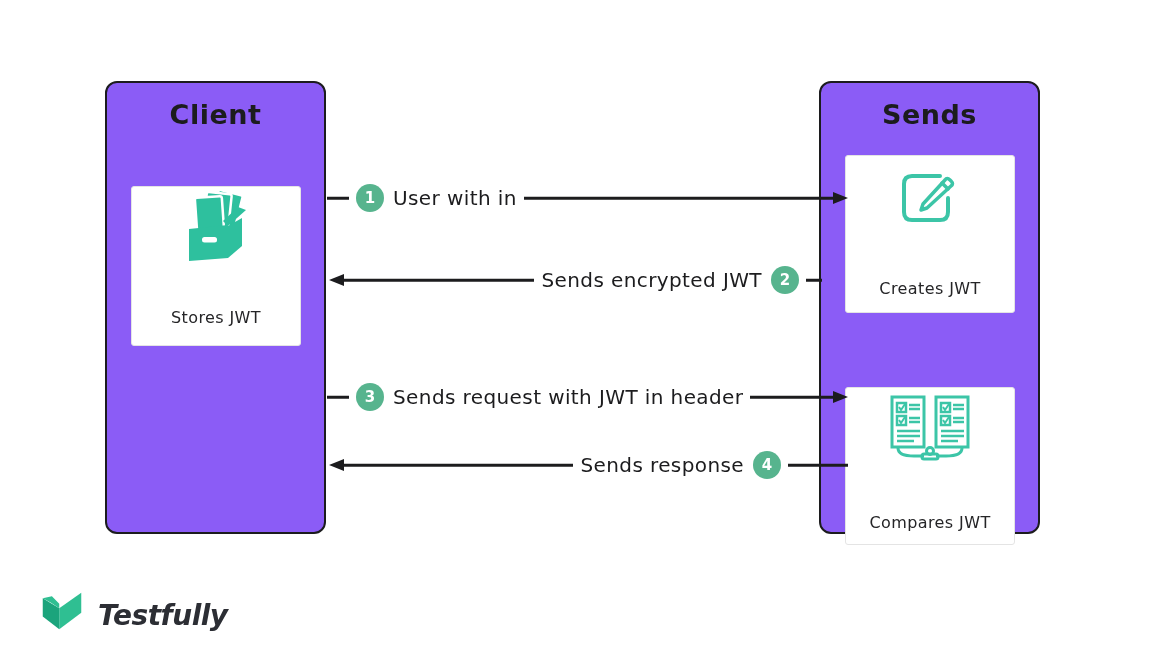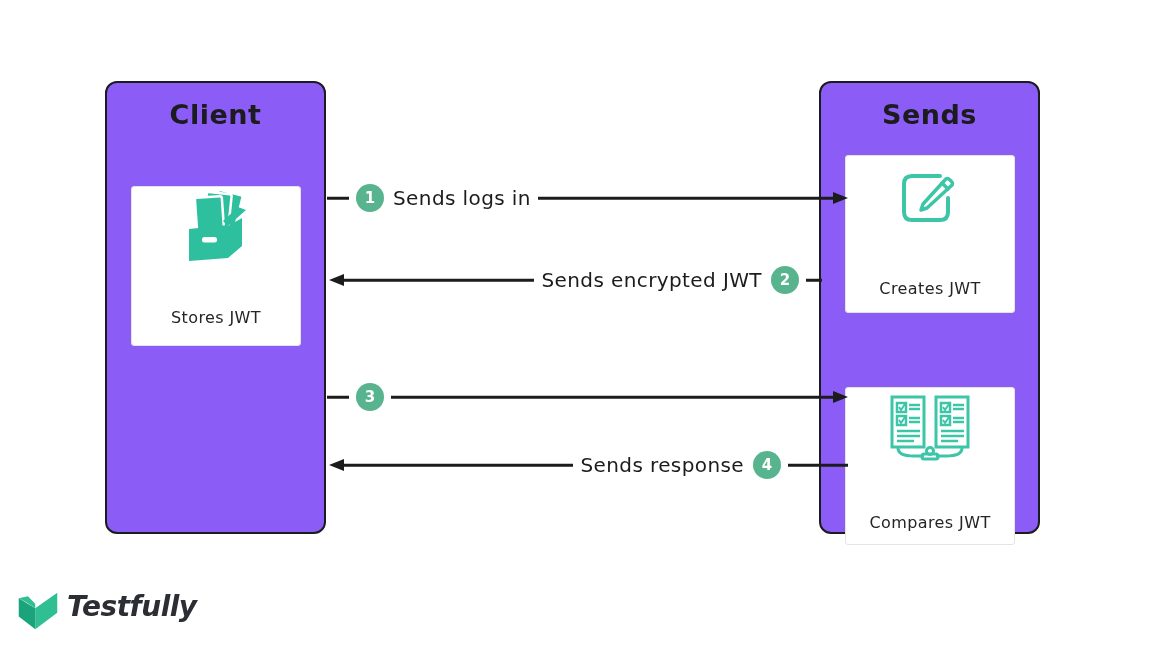--- a/index.html
+++ b/index.html
@@ -78,22 +78,22 @@
   #arrow-3 { left:327px; top:382px; width:520px; }
   #arrow-3 .msg-line { left:0; width:508px; }
   #arrow-3 .msg-group { left:22px; }
 
   #arrow-4 { left:330px; top:450px; width:518px; }
   #arrow-4 .msg-line { left:12px; right:0; }
   #arrow-4 .msg-group { right:60px;align-items:center; }
 
   
   .brand {
-    position:absolute; left:16px; top:590px;
-    display:flex; align-items:flex-start; gap:7px;
+    position:absolute; left:40px; top:590px;
+    display:flex; align-items:flex-end; gap:14px;
   }
   .brand-text {
     font-size:28px; font-weight:bold; font-style:italic;
     color:#2c2e34; letter-spacing:-0.5px;
   }
 </style>
 </head>
 <body>
 
 <div class="canvas">
@@ -168,38 +168,39 @@
       </div>
       <div class="card-caption">Compares JWT</div>
     </div>
   </div>
 
   <div class="msg-row" id="arrow-1">
     <div class="msg-line"></div>
     <div class="head head-right"></div>
     <div class="msg-group">
       <div class="step-badge">1</div>
-      <div class="msg-label">Sends logs in</div>
+      <div class="msg-label">User with in</div>
     </div>
   </div>
 
   <div class="msg-row" id="arrow-2">
     <div class="msg-line"></div>
     <div class="head head-left"></div>
     <div class="msg-group">
       <div class="msg-label">Sends encrypted JWT</div>
       <div class="step-badge">2</div>
     </div>
   </div>
 
   <div class="msg-row" id="arrow-3">
     <div class="msg-line"></div>
     <div class="head head-right"></div>
     <div class="msg-group">
       <div class="step-badge">3</div>
+      <div class="msg-label">Sends request with JWT in header</div>
     </div>
   </div>
 
   <div class="msg-row" id="arrow-4">
     <div class="msg-line"></div>
     <div class="head head-left"></div>
     <div class="msg-group">
       <div class="msg-label">Sends response</div>
       <div class="step-badge">4</div>
     </div>

